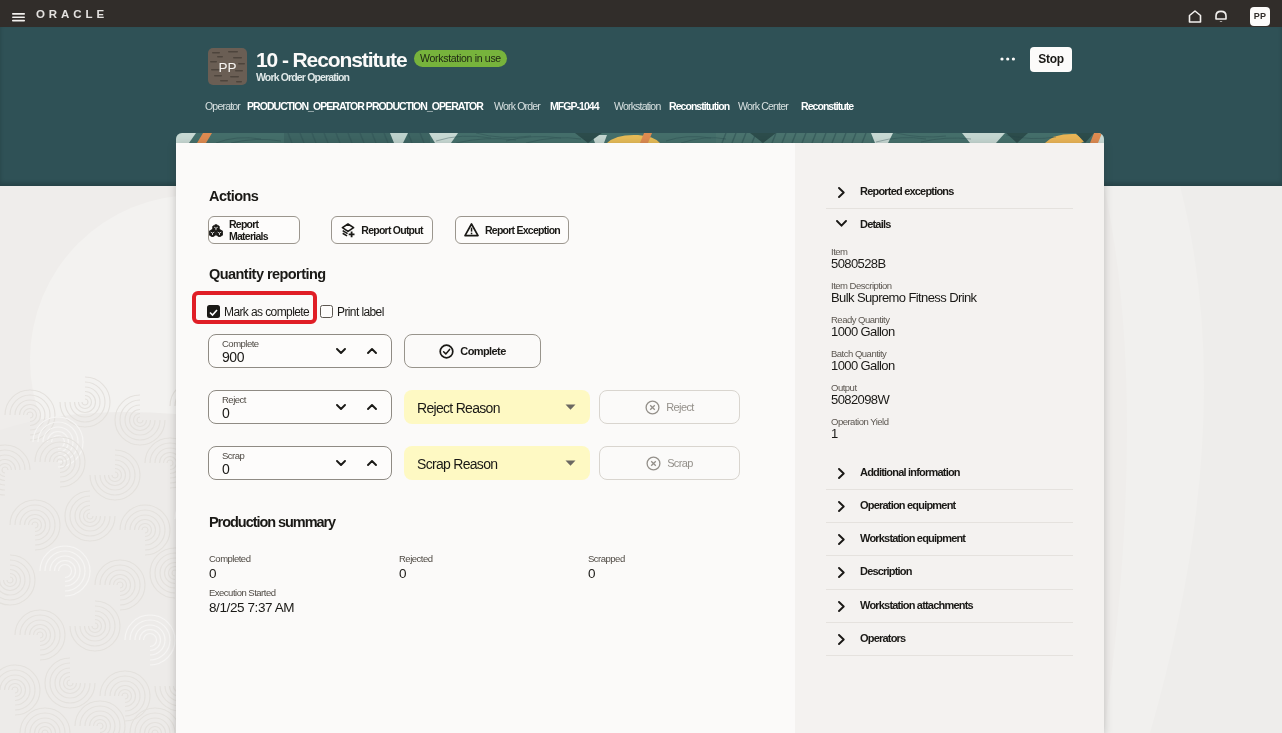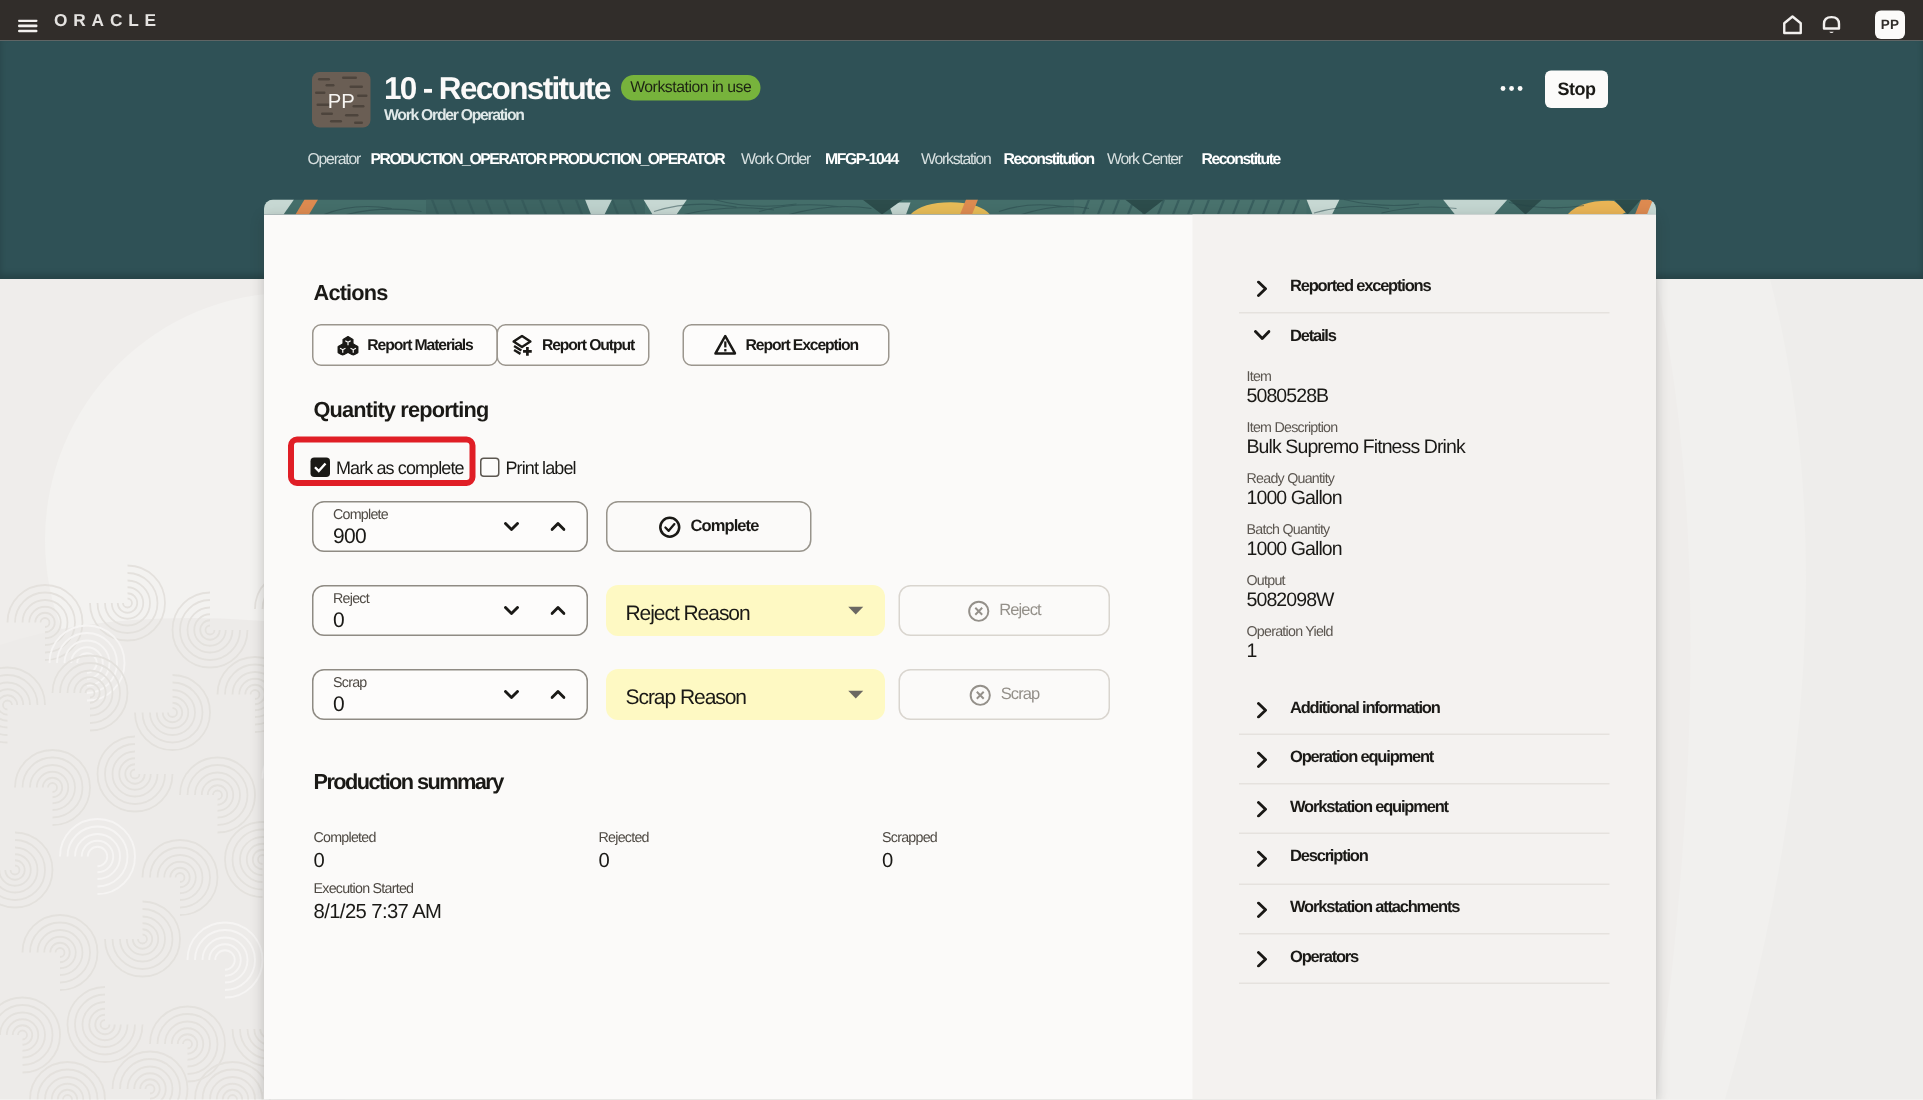--- a/index.html
+++ b/index.html
@@ -190,21 +190,21 @@
 <path d="M330 8 Q355 1 385 5 M350 10 Q380 2 405 6"></path>
 <path d="M490 8 Q510 1 535 5 M505 10 Q530 2 550 6"></path>
 <path d="M700 9 Q725 2 750 6 M720 0 Q745 6 770 3 M745 9 Q770 3 795 6"></path>
 <path d="M830 2 Q855 8 880 4"></path>
 </g>
 </svg>
 <div class="abs" id="card"></div>
 <div class="abs" id="rpanel"></div>
 
 <div class="abs h2" style="left:209px;top:188px">Actions</div>
-<div class="abs actbtn" style="left:208px;width:124px">
+<div class="abs actbtn" style="left:208px;width:92px">
     <svg width="14" height="13" viewBox="0 0 14 13">
       <g fill="#1a1916" stroke="#1a1916" stroke-width="0.8" stroke-linejoin="round">
         <path d="M7 0.4 L10.3 2.3 L10.3 6.1 L7 8 L3.7 6.1 L3.7 2.3 Z"></path>
         <path d="M3.5 5.3 L6.8 7.2 L6.8 11 L3.5 12.9 L0.2 11 L0.2 7.2 Z"></path>
         <path d="M10.5 5.3 L13.8 7.2 L13.8 11 L10.5 12.9 L7.2 11 L7.2 7.2 Z"></path>
       </g>
       <g stroke="#fbfaf9" stroke-width="0.8" fill="none">
         <path d="M5.2 3.2 L7 4.2 L8.8 3.2 M7 4.2 L7 6.2"></path>
         <path d="M1.7 8.1 L3.5 9.1 L5.3 8.1 M3.5 9.1 L3.5 11.1"></path>
         <path d="M8.7 8.1 L10.5 9.1 L12.3 8.1 M10.5 9.1 L10.5 11.1"></path>
@@ -216,21 +216,21 @@
     <svg width="14" height="15" viewBox="0 0 14 15">
       <g fill="none" stroke="#1a1916" stroke-width="1.6" stroke-linejoin="round">
         <path d="M7 1 L12.6 4.7 L7 8.4 L1.4 4.7 Z"></path>
         <path d="M1.7 7.6 L6.6 10.6"></path>
         <path d="M1.7 10.3 L6 12.9"></path>
       </g>
       <path d="M10.6 8.4 L10.6 14.2 M7.7 11.3 L13.5 11.3" stroke="#1a1916" stroke-width="1.8" fill="none"></path>
     </svg>
     <span>Report Output</span>
   </div>
-<div class="abs actbtn" style="left:455px;width:138px">
+<div class="abs actbtn" style="left:455px;width:114px">
     <svg width="15" height="14" viewBox="0 0 15 14">
       <path d="M7.5 1 L14 12.6 L1 12.6 Z" fill="none" stroke="#1a1916" stroke-width="1.7" stroke-linejoin="round"></path>
       <rect x="6.8" y="4.6" width="1.5" height="4" fill="#1a1916"></rect>
       <rect x="6.8" y="9.7" width="1.5" height="1.6" fill="#1a1916"></rect>
     </svg>
     <span>Report Exception</span>
   </div>
 
 <div class="abs h2" style="left:209px;top:266px">Quantity reporting</div>
 <div class="abs" style="left:192px;top:291px;width:125px;height:33px;border:4.5px solid #e01e26;border-radius:6px"></div>

